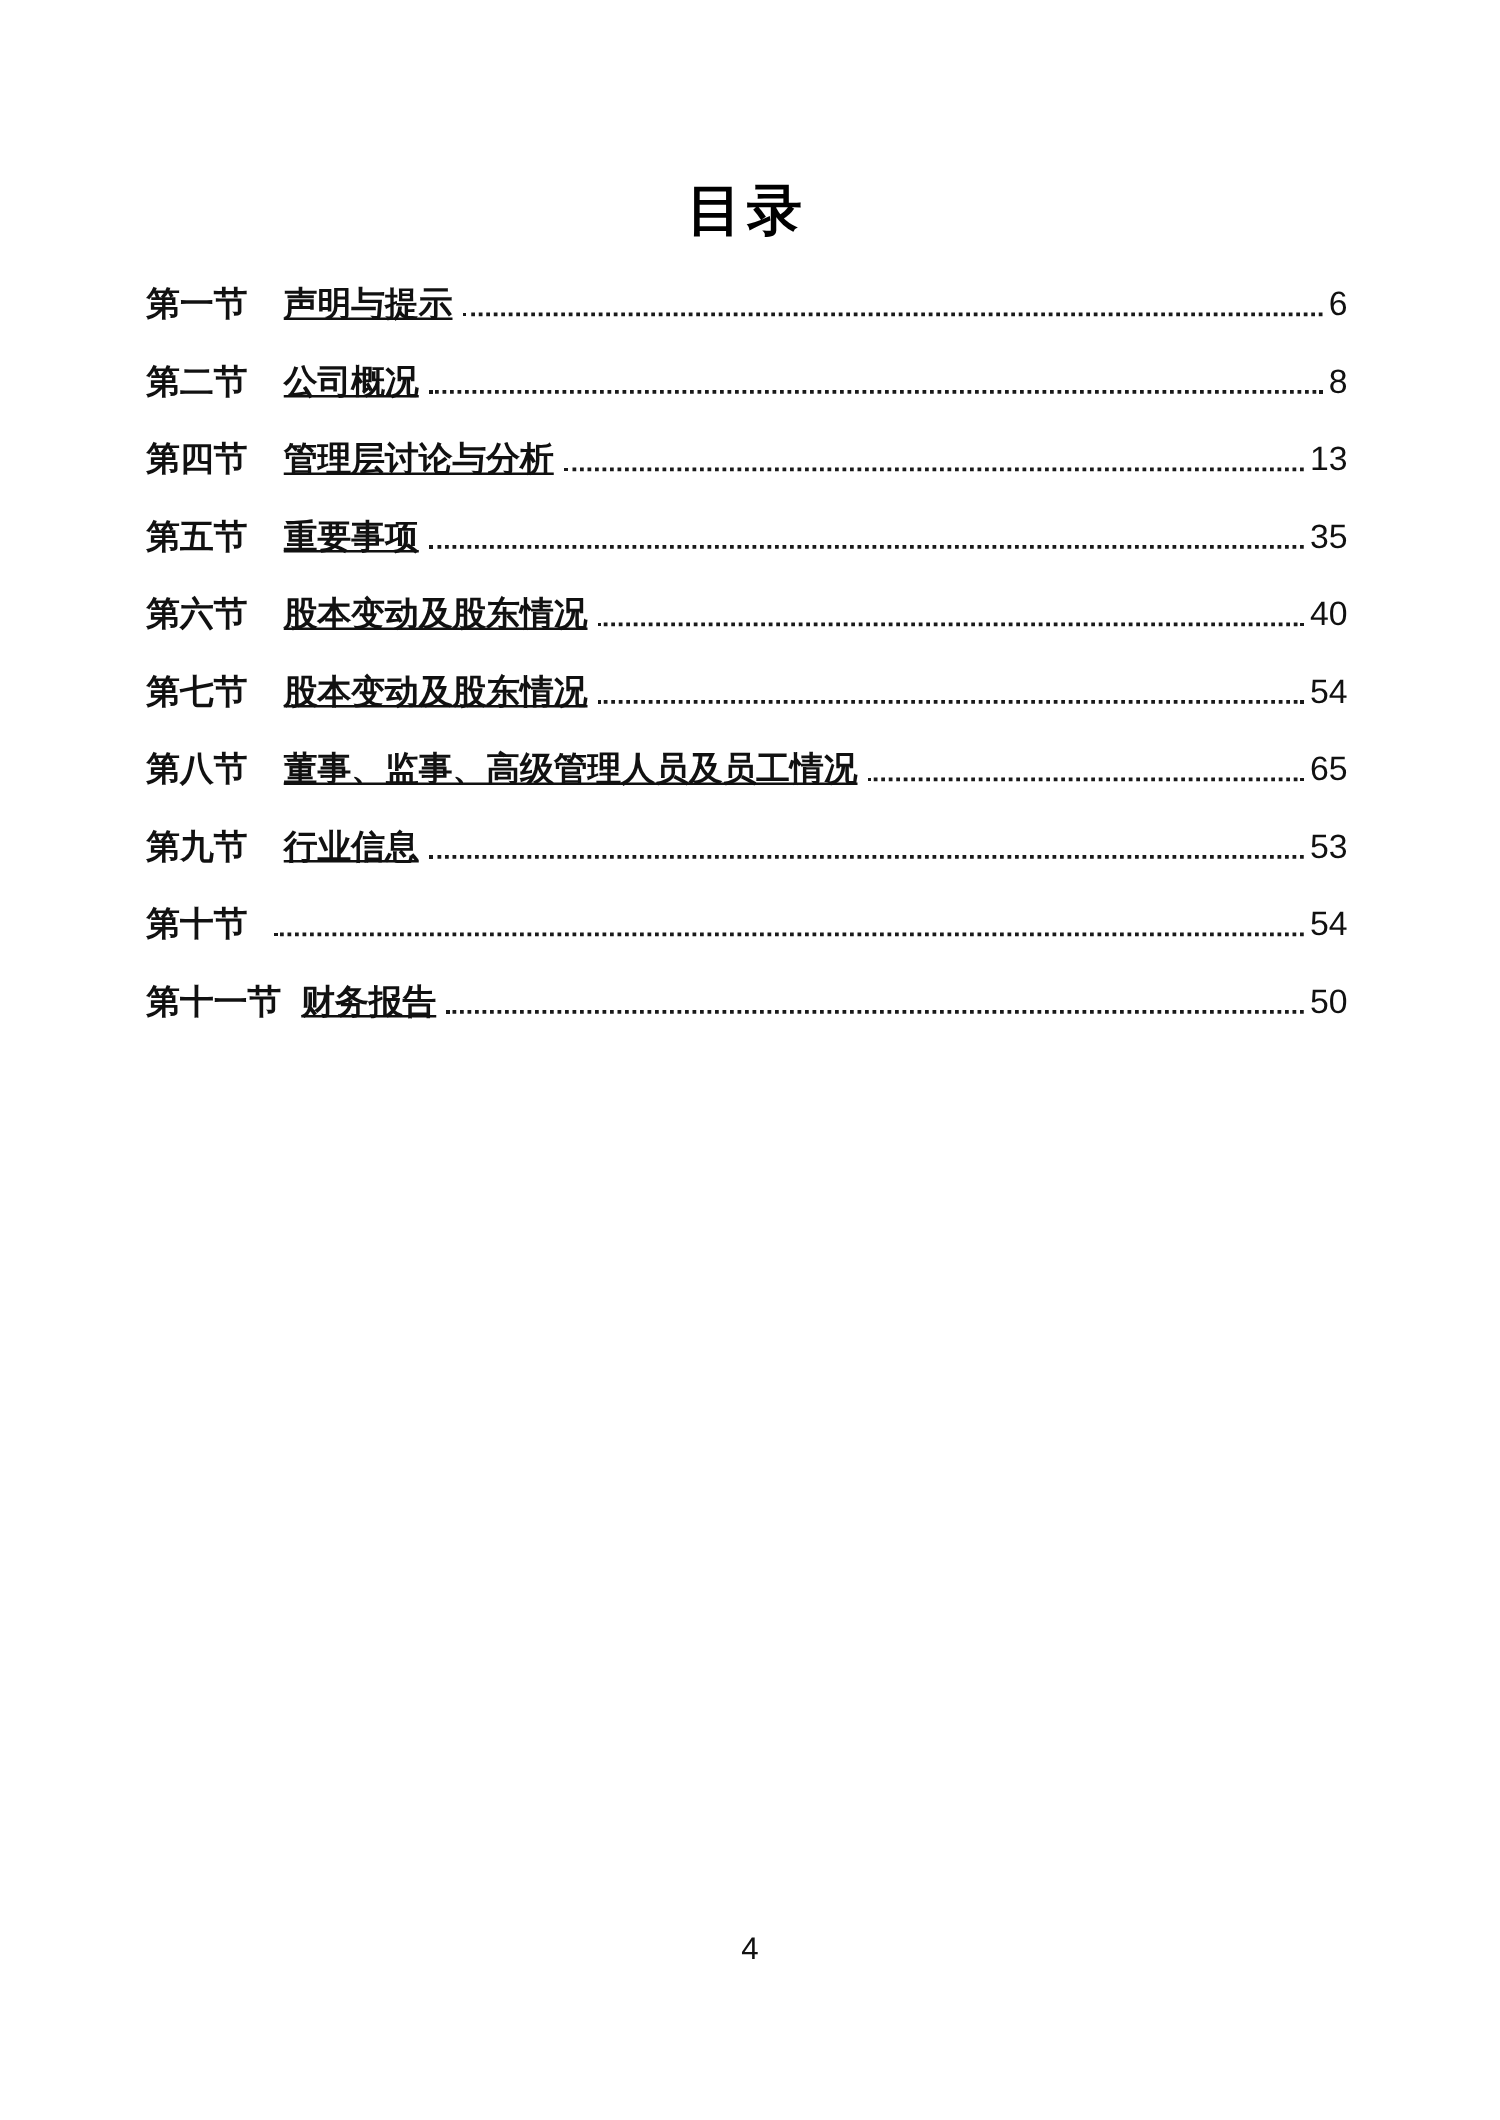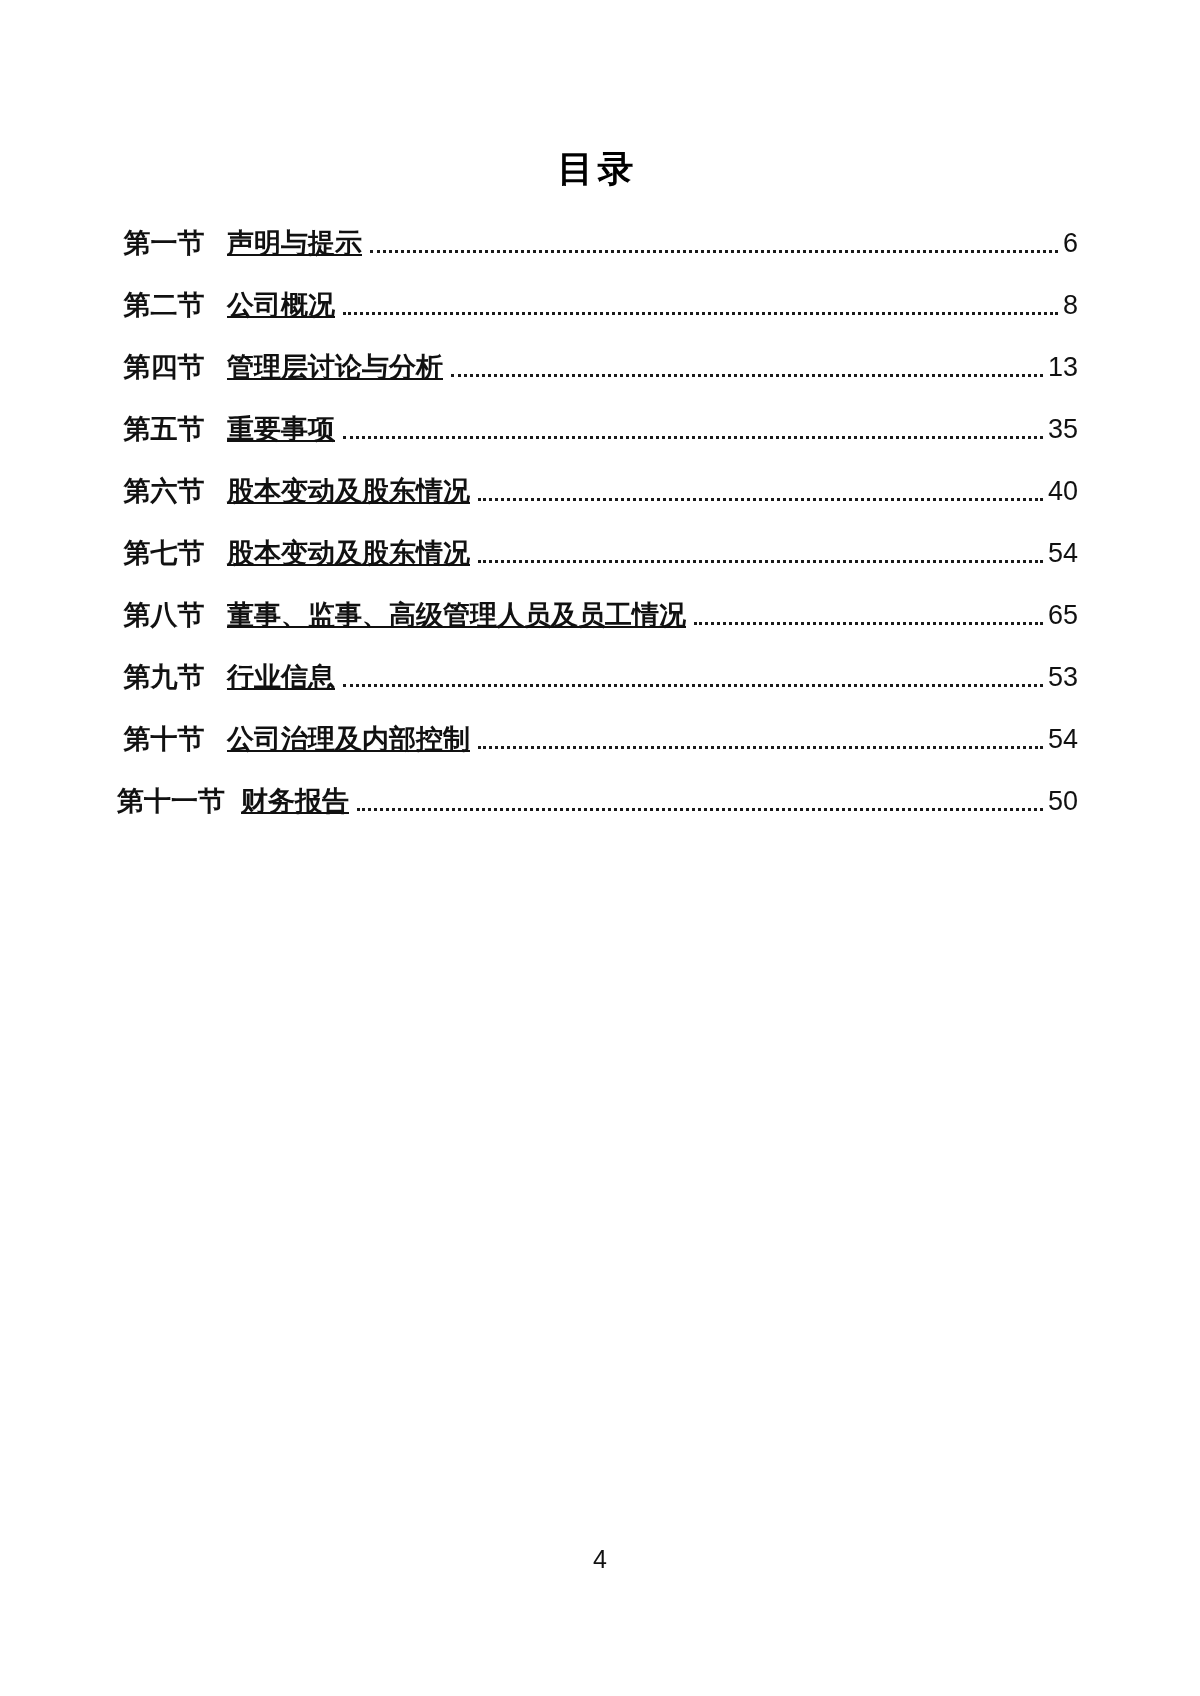--- a/index.html
+++ b/index.html
@@ -16,29 +16,28 @@
     overflow: hidden;
     box-sizing: border-box;
     padding: 142px 122px 0 117px;
     font-family: "Liberation Serif", "DejaVu Serif", serif;
     color: #111111;
   }
   .doc-title {
     margin: 0 0 30px 0;
     text-align: center;
     font-family: "Liberation Sans", "DejaVu Sans", sans-serif;
-    font-size: 36px;
+    font-size: 44px;
     line-height: 54px;
     font-weight: bold;
     letter-spacing: 4px;
     color: #000000;
   }
   .toc {
     width: 100%;
-    text-align: center;
   }
   .toc-row {
     display: flex;
     align-items: baseline;
     font-size: 27px;
     line-height: 35px;
     margin-bottom: 27px;
     white-space: nowrap;
   }
   .toc-label {
@@ -129,21 +128,20 @@
     <span class="toc-page">65</span>
   </div>
       <div class="toc-row">
     <span class="toc-label">第九节</span>
     <span class="toc-title">行业信息</span>
     <span class="toc-leader"></span>
     <span class="toc-page">53</span>
   </div>
       <div class="toc-row">
     <span class="toc-label">第十节</span>
-    <span class="toc-title">公司治理及内部控制</span>
     <span class="toc-leader"></span>
     <span class="toc-page">54</span>
   </div>
       <div class="toc-row">
     <span class="toc-label">第十一节</span>
     <span class="toc-title">财务报告</span>
     <span class="toc-leader"></span>
     <span class="toc-page">50</span>
   </div>
     </div>

